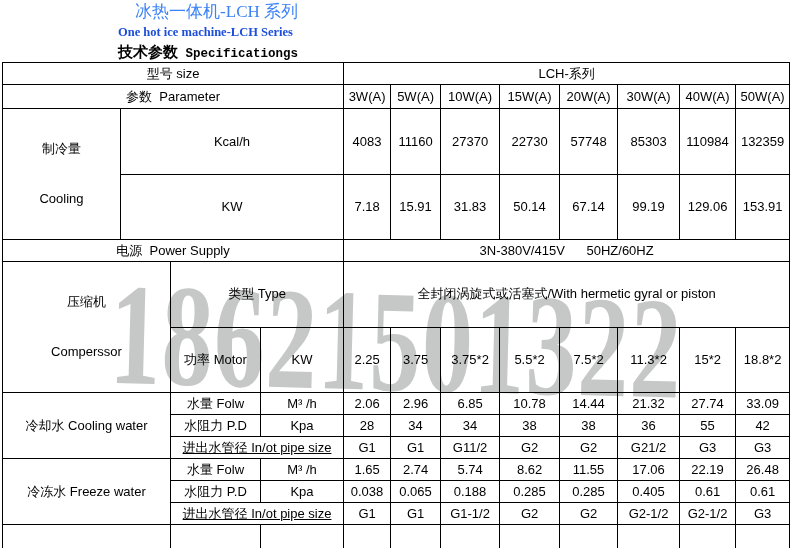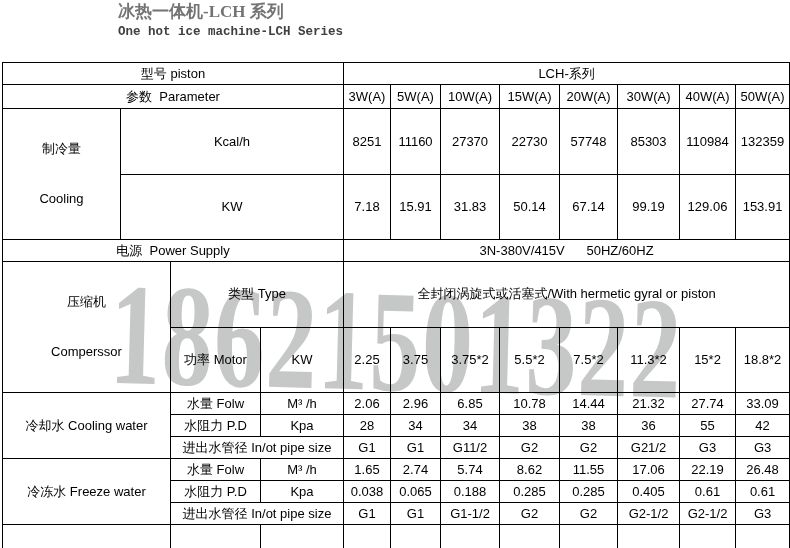--- a/index.html
+++ b/index.html
@@ -2,24 +2,24 @@
 <html><head>
 <meta charset="utf-8">
 <style>
   html,body { margin:0; padding:0; background:#ffffff; }
   .sheet {
     position:relative; width:790px; height:548px; background:#fff;
     overflow:hidden; font-family:"Liberation Sans","DejaVu Sans",sans-serif;
   }
   
   .titles { position:absolute; left:118px; top:2px; z-index:2; }
-  .t1 { font-family:"Liberation Serif","DejaVu Serif",serif; font-weight:bold;
-        font-size:17px; line-height:20px; color:#737373; white-space:pre; }
-  .t2 { font-family:Liberation Mono, monospace; font-weight:bold;
-        font-size:12.5px; line-height:20px; color:#404040; white-space:pre; }
+  .t1 { font-family:"Liberation Serif","DejaVu Serif",serif; font-weight:normal;
+        font-size:17px; line-height:20px; color:#3b82f6; white-space:pre;text-align:right; }
+  .t2 { font-family:Liberation Serif, serif; font-weight:bold;
+        font-size:12.5px; line-height:20px; color:#1d4ed8; white-space:pre; }
   .t3 { line-height:20px; white-space:pre; }
   .t3 .cn { font-family:"Liberation Serif","DejaVu Serif",serif; font-weight:bold; font-size:15px; color:#000; }
   .t3 .en { font-family:"Liberation Mono","DejaVu Sans Mono",monospace; font-weight:bold; font-size:12.5px; color:#000; }
   
   .watermark {
     position:absolute; left:112px; top:262px; z-index:1;
     font-family:"Liberation Serif","DejaVu Serif",serif; font-weight:bold;
     font-size:102px; line-height:102px; color:#c6c8c7; white-space:pre;
     transform:rotate(1.5deg) scaleY(1.42); transform-origin:0 0;
     letter-spacing:1px; pointer-events:none;
@@ -32,32 +32,33 @@
   }
   table.spec td {
     border:1px solid #000; padding:0; overflow:hidden;
     text-align:center; vertical-align:middle;
     font-size:13px; color:#000; white-space:pre;
   }
   table.spec tr { height:22px; }
   table.spec tr.h24 { height:24px; }
   td.vtop { vertical-align:top; padding-top:2px; }
   td.two-line span { display:block; line-height:20px; }
-  td.small { font-size:12px; }
+  td.small { font-size:12px;text-decoration:underline; }
 </style>
 </head>
 <body>
 
 <div class="sheet">
 
   <div class="watermark">18621501322</div>
 
   <div class="titles">
     <div class="t1">冰热一体机-LCH 系列</div>
     <div class="t2">One hot ice machine-LCH Series</div>
+    <div class="t3"><span class="cn">技术参数</span><span class="en"> Specificationgs</span></div>
   </div>
 
   <table class="spec">
     <colgroup>
       <col style="width:118px">
         <col style="width:50px">
         <col style="width:64px">
         <col style="width:26px">
         <col style="width:83px">
       <col style="width:47px">
@@ -65,21 +66,21 @@
         <col style="width:59px">
         <col style="width:60px">
         <col style="width:58px">
         <col style="width:62px">
         <col style="width:56px">
         <col style="width:54px">
     </colgroup>
 
     <tbody>
         <tr>
-      <td colspan="5">型号 piston</td>
+      <td colspan="5">型号 size</td>
       <td colspan="8">LCH-系列</td>
     </tr>
 
     <tr class="h24">
       <td colspan="5">参数  Parameter</td>
       <td>3W(A)</td>
       <td>5W(A)</td>
       <td>10W(A)</td>
       <td>15W(A)</td>
       <td>20W(A)</td>
@@ -87,21 +88,21 @@
       <td>40W(A)</td>
       <td>50W(A)</td>
     </tr>
 
     <tr>
       <td rowspan="2" class="two-line">
         <span>制冷量</span>
         <span>Cooling</span>
       </td>
       <td colspan="4">Kcal/h</td>
-      <td>8251</td>
+      <td>4083</td>
       <td>11160</td>
       <td>27370</td>
       <td>22730</td>
       <td>57748</td>
       <td>85303</td>
       <td>110984</td>
       <td>132359</td>
     </tr>
 
     <tr>

